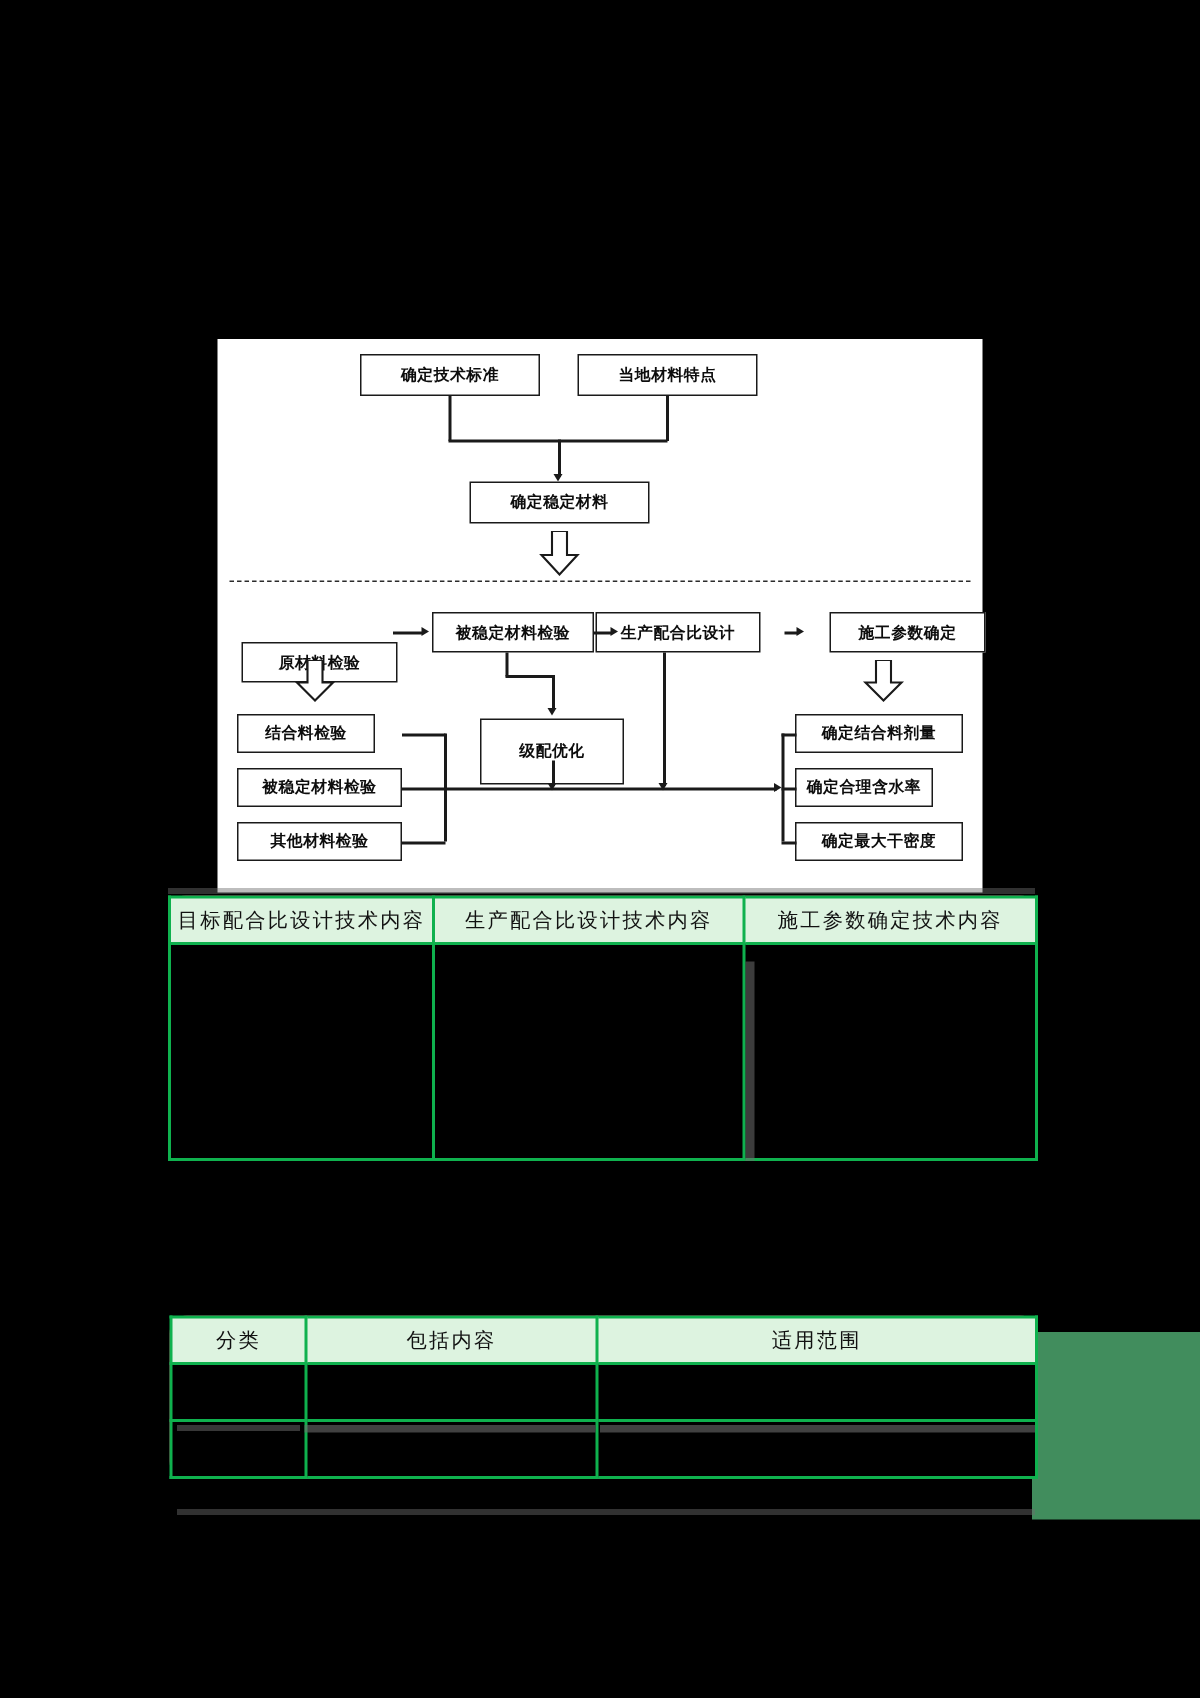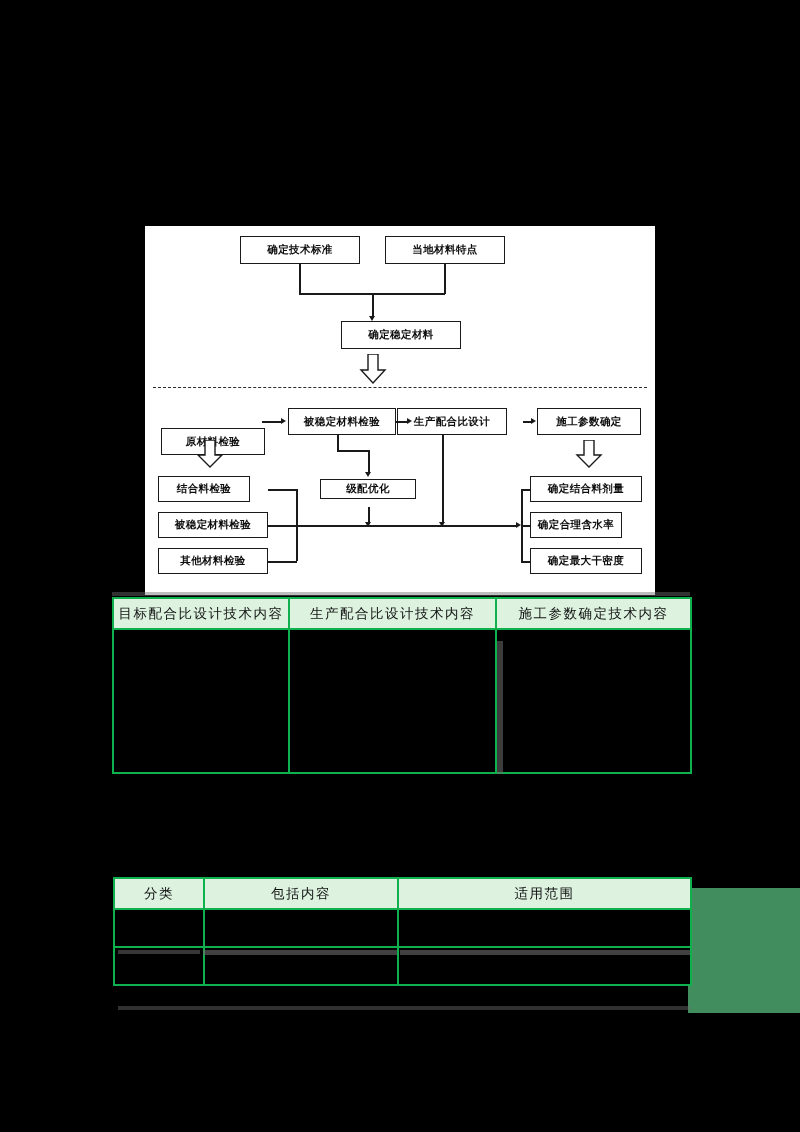--- a/index.html
+++ b/index.html
@@ -137,37 +137,37 @@
     <div class="node" style="left:95px; top:10px; width:120px; height:28px;">确定技术标准</div>
 
     <div class="node" style="left:240px; top:10px; width:120px; height:28px;">当地材料特点</div>
 
     <div class="line v" style="left:154px; top:38px; height:30px;"></div>
     <div class="line v" style="left:299px; top:38px; height:30px;"></div>
     <div class="line h" style="left:154px; top:67px; width:146px;"></div>
     <div class="line v" style="left:227px; top:67px; height:25px;"></div>
     <div class="arrow-down" style="left:223.5px; top:90px;"></div>
 
-    <div class="node" style="left:168px; top:95px; width:120px; height:28px;margin-left:28px;">确定稳定材料</div>
+    <div class="node" style="left:168px; top:95px; width:120px; height:28px;">确定稳定材料</div>
 
     <div class="block-arrow" style="left:214px; top:128px;">
       <svg width="28" height="30" viewBox="0 0 28 30">
         <polygon points="9,0 19,0 19,16 26,16 14,29 2,16 9,16" fill="#ffffff" stroke="#1a1a1a" stroke-width="1.4"></polygon>
       </svg>
     </div>
 
     <div class="dash-sep" style="top:161px;"></div>
 
     <div class="node" style="left:16px; top:182px; width:104px; height:27px;margin-top:20px;">原材料检验</div>
 
     <div class="node" style="left:143px; top:182px; width:108px; height:27px;">被稳定材料检验</div>
 
     <div class="node" style="left:252px; top:182px; width:110px; height:27px;">生产配合比设计</div>
 
-    <div class="node" style="left:392px; top:182px; width:104px; height:27px;">施工参数确定</div>
+    <div class="node" style="left:408px; top:182px; width:104px; height:27px;">施工参数确定</div>
 
     <div class="line h" style="left:117px; top:195px; width:20px;"></div>
     <div class="arrow-right" style="left:136px; top:192px;"></div>
 
     <div class="line h" style="left:251px; top:195px; width:12px;"></div>
     <div class="arrow-right" style="left:262px; top:192px;"></div>
 
     <div class="line h" style="left:378px; top:195px; width:9px;"></div>
     <div class="arrow-right" style="left:386px; top:192px;"></div>
 
@@ -187,21 +187,21 @@
 
     <div class="node" style="left:13px; top:286px; width:110px; height:26px;">被稳定材料检验</div>
 
     <div class="node" style="left:13px; top:322px; width:110px; height:26px;">其他材料检验</div>
 
     <div class="line h" style="left:123px; top:263px; width:29px;"></div>
     <div class="line h" style="left:123px; top:299px; width:29px;"></div>
     <div class="line h" style="left:123px; top:335px; width:29px;"></div>
     <div class="line v" style="left:151px; top:263px; height:72px;"></div>
 
-    <div class="node" style="left:175px; top:253px; width:96px; height:20px;">级配优化</div>
+    <div class="node" style="left:175px; top:253px; width:96px; height:44px;">级配优化</div>
 
     <div class="line v" style="left:192px; top:209px; height:16px;"></div>
     <div class="line h" style="left:192px; top:224px; width:32px;"></div>
     <div class="line v" style="left:223px; top:224px; height:23px;"></div>
     <div class="arrow-down" style="left:219.5px; top:246px;"></div>
 
     <div class="line v" style="left:223px; top:281px; height:17px;"></div>
     <div class="arrow-down" style="left:219.5px; top:296px;"></div>
 
     <div class="line v" style="left:297px; top:209px; height:89px;"></div>

